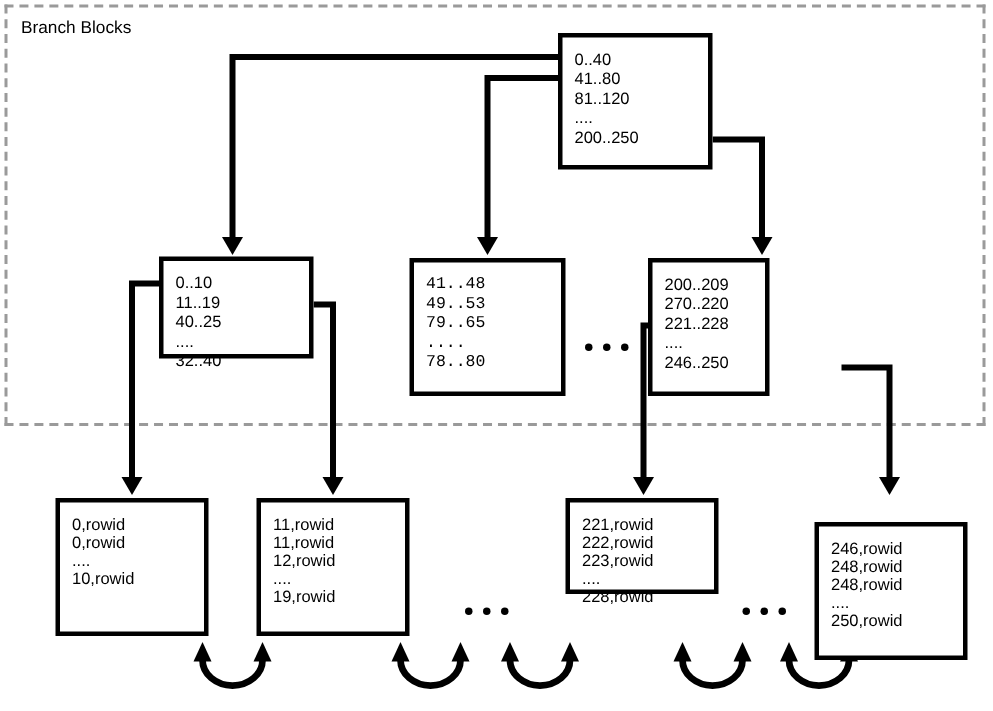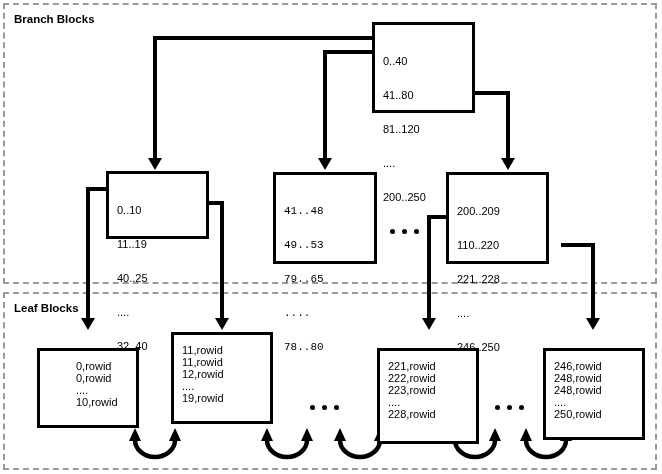--- a/index.html
+++ b/index.html
@@ -5,48 +5,45 @@
   html,body{margin:0;padding:0;background:#fff;}
   .stage{
     position:relative;width:662px;height:474px;background:#fff;
     font-family:"Liberation Sans",sans-serif;overflow:hidden;
   }
   .section{
     position:absolute;border:2px dashed #9a9a9a;background:transparent;
     box-sizing:border-box;
   }
   .section-label{
-    position:absolute;left:9px;top:8px;font-size:11.5px;font-weight:bold;
+    position:absolute;left:9px;top:8px;font-size:11.5px;font-weight:normal;
     color:#000;white-space:nowrap;
   }
   .wires{position:absolute;left:0;top:0;}
   .wire{fill:none;stroke:#000;stroke-width:4;}
   .arc{fill:none;stroke:#000;stroke-width:4.5;}
   .head{fill:#000;stroke:none;}
   .block{
     position:absolute;background:#fff;border:3px solid #000;box-sizing:border-box;
   }
   .block-lines{
     padding:9px 2px 0 8px;font-size:11px;color:#000;
   }
-  .branch-lines div{line-height:13px;margin-top:21px;}
+  .branch-lines div{line-height:13px;}
   .leaf-lines div{line-height:12px;}
   .dots{position:absolute;display:flex;gap:7px;}
   .dots i{display:block;width:5px;height:5px;border-radius:50%;background:#000;}
 </style>
 </head>
 <body>
 
 <div class="stage">
 
   <div class="section" style="left:3px;top:3px;width:654px;height:281px;">
     <div class="section-label">Branch Blocks</div>
-  </div>
-  <div class="section" style="left:3px;top:292px;width:654px;height:178px;">
-    <div class="section-label">Leaf Blocks</div>
   </div>
 
   <svg class="wires" width="662" height="474" viewBox="0 0 662 474">
 
     <path class="wire" d="M372,38 H155 V158"></path>
     <polygon class="head" points="148,158 162,158 155,170"></polygon>
 
     <path class="wire" d="M372,52 H325 V158"></path>
     <polygon class="head" points="318,158 332,158 325,170"></polygon>
 
@@ -107,48 +104,48 @@
   </div>
   <div class="block" style="left:273px;top:172px;width:104px;height:92px;font-family:Liberation Mono, monospace;">
     <div class="block-lines branch-lines">
         <div>41..48</div>
         <div>49..53</div>
         <div>79..65</div>
         <div>....</div>
         <div>78..80</div>
       </div>
   </div>
-  <div class="block" style="left:446px;top:172px;width:103px;height:92px;">
+  <div class="block" style="left:432px;top:172px;width:81px;height:92px;">
     <div class="block-lines branch-lines">
         <div>200..209</div>
-        <div>110..220</div>
+        <div>270..220</div>
         <div>221..228</div>
         <div>....</div>
         <div>246..250</div>
       </div>
   </div>
 
-  <div class="block" style="left:37px;top:348px;width:102px;height:80px;padding-left:28px;">
+  <div class="block" style="left:37px;top:332px;width:102px;height:92px;">
     <div class="block-lines leaf-lines">
         <div>0,rowid</div>
         <div>0,rowid</div>
         <div>....</div>
         <div>10,rowid</div>
       </div>
   </div>
   <div class="block" style="left:171px;top:332px;width:102px;height:92px;">
     <div class="block-lines leaf-lines">
         <div>11,rowid</div>
         <div>11,rowid</div>
         <div>12,rowid</div>
         <div>....</div>
         <div>19,rowid</div>
       </div>
   </div>
-  <div class="block" style="left:377px;top:348px;width:102px;height:96px;">
+  <div class="block" style="left:377px;top:332px;width:102px;height:64px;">
     <div class="block-lines leaf-lines">
         <div>221,rowid</div>
         <div>222,rowid</div>
         <div>223,rowid</div>
         <div>....</div>
         <div>228,rowid</div>
       </div>
   </div>
   <div class="block" style="left:543px;top:348px;width:102px;height:92px;">
     <div class="block-lines leaf-lines">

